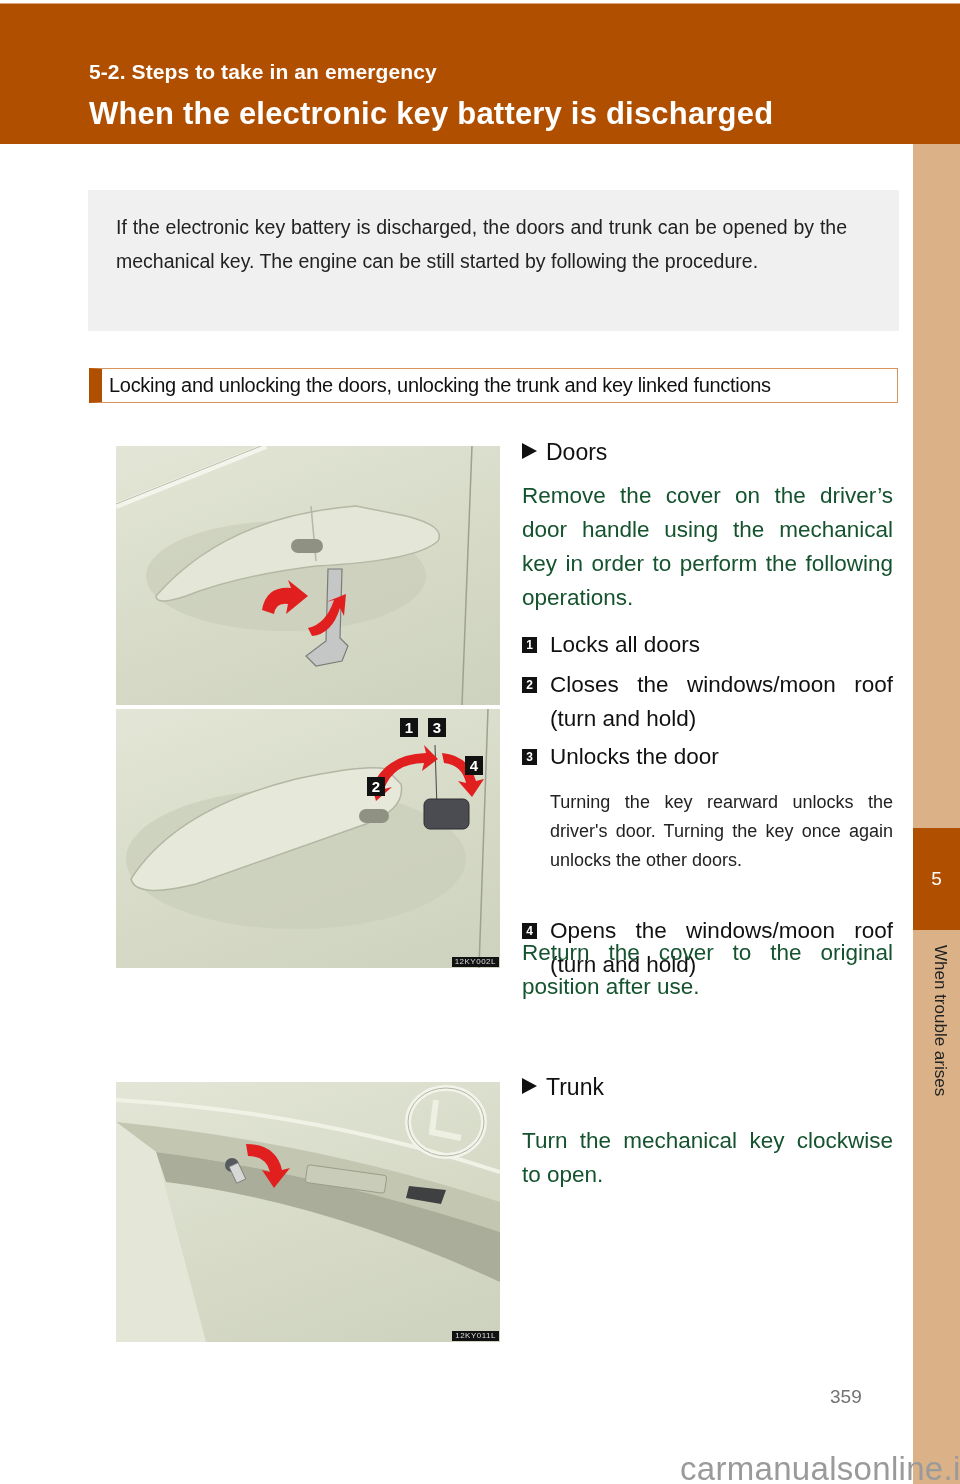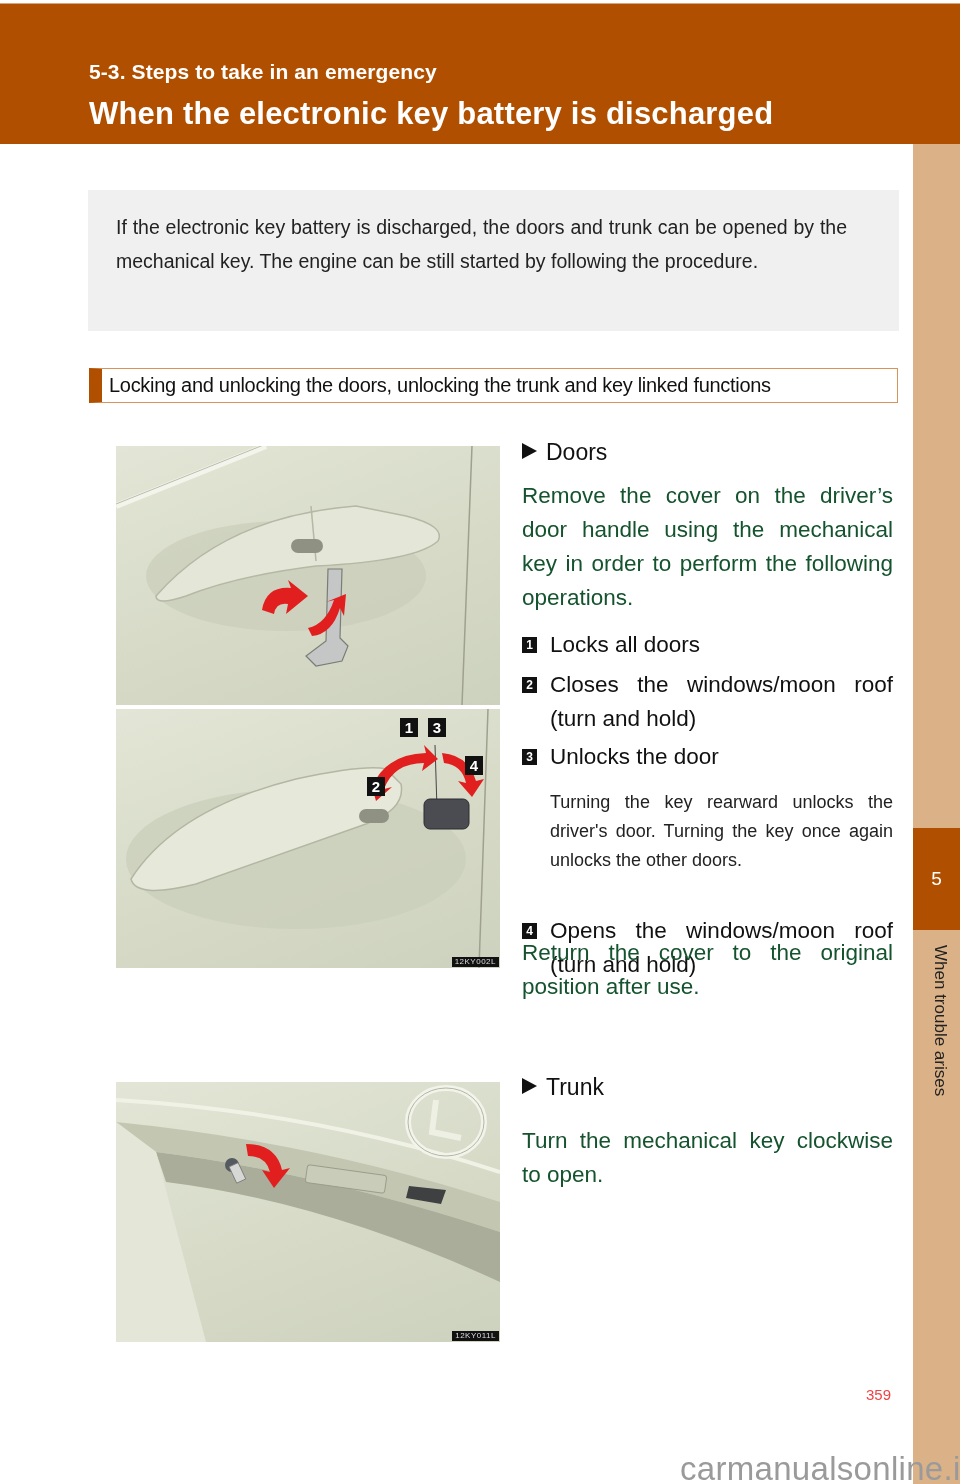--- a/index.html
+++ b/index.html
@@ -105,31 +105,31 @@
       background: #111; color: #fff; font-size: 12px; line-height: 16px;
       text-align: center; font-weight: bold;
     }
     .item .txt { margin-left: 28px; display: block; text-align: justify; text-align-last: left; }
     .note {
       position: absolute; left: 550px; width: 343px;
       font-size: 18px; line-height: 29px; color: #222;
       text-align: justify; text-align-last: left;
     }
 
-    .page-num { left: 866px; top: 1386px; font-size: 15px; color: #ef4444; }
+    .page-num { left: 830px; top: 1386px; font-size: 19px; color: #737373; }
     .watermark {
       left: 680px; top: 1450px; font-size: 33px; color: #9a9a9a;
       letter-spacing: 0.3px;
     }
   </style>
 </head>
 <body>
 
 <div class="abs header"></div>
-<div class="abs header-sub">5-3. Steps to take in an emergency</div>
+<div class="abs header-sub">5-2. Steps to take in an emergency</div>
 <div class="abs header-title">When the electronic key battery is discharged</div>
 
 <div class="abs side-bar"></div>
 <div class="abs side-chapter">
   <span>5</span>
 </div>
 <div class="abs side-label">
   <span>When trouble arises</span>
 </div>
 

